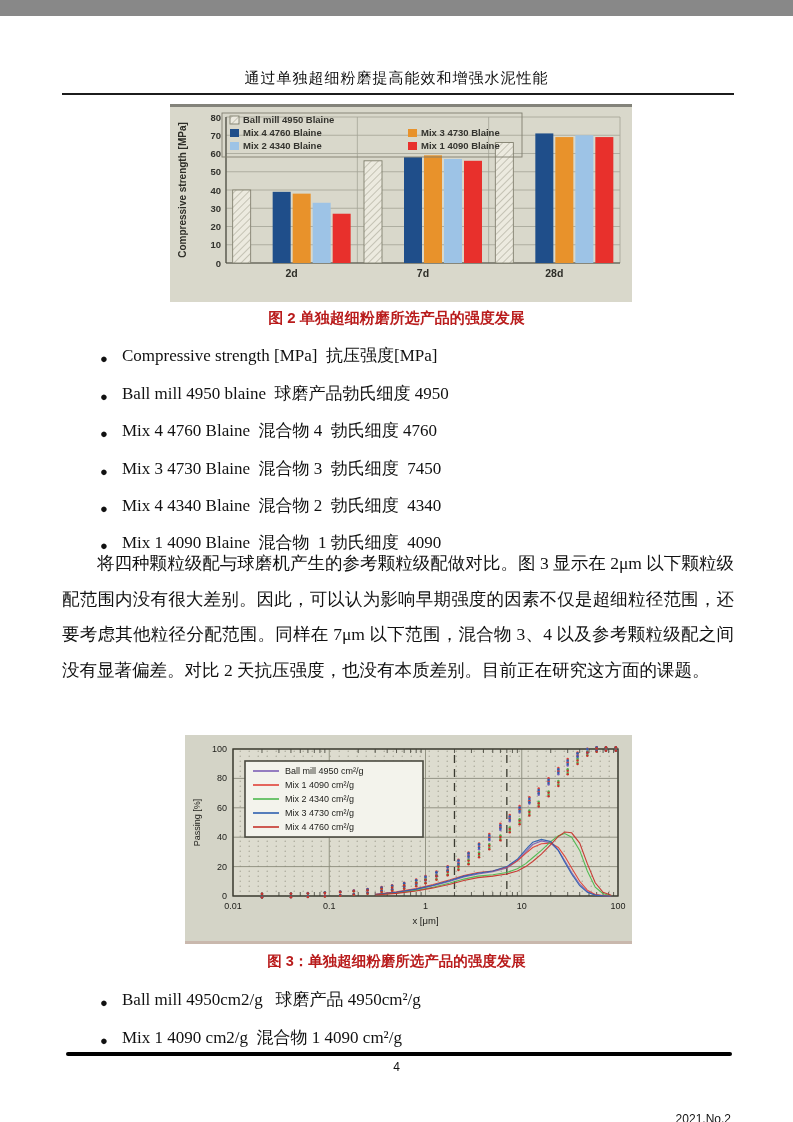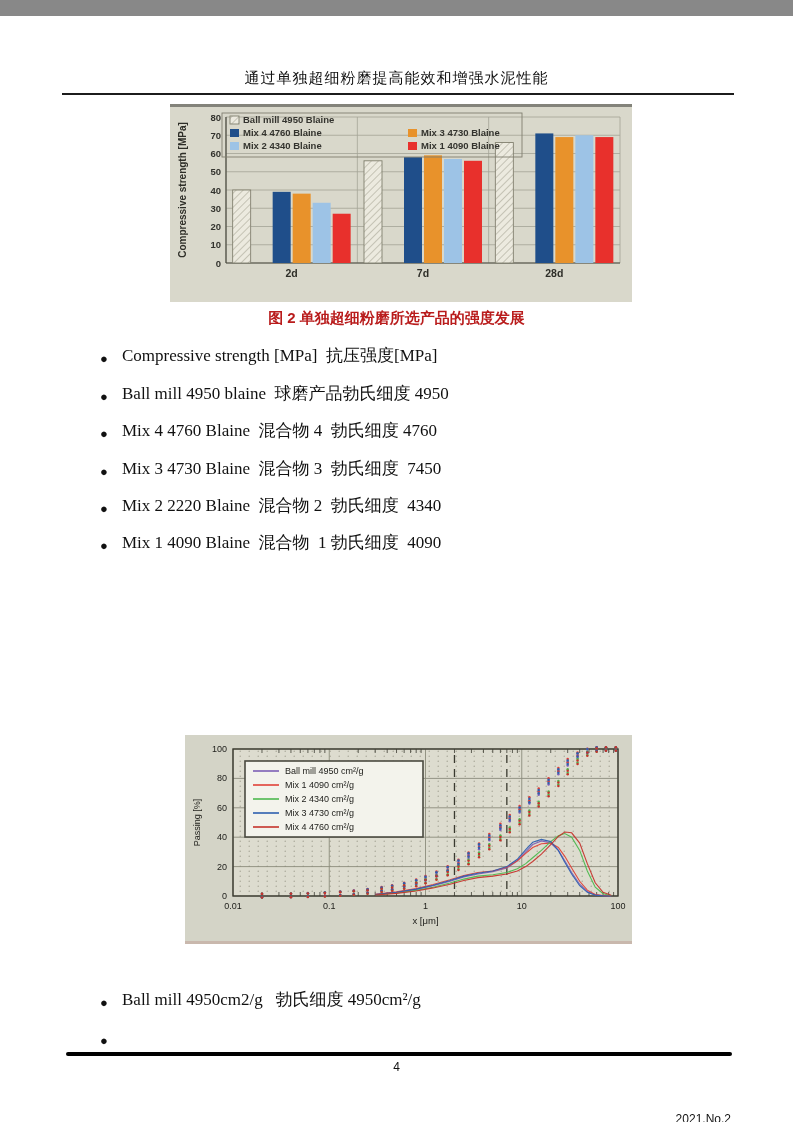--- a/index.html
+++ b/index.html
@@ -125,28 +125,29 @@
     <li>
         <span class="dot"></span>
         <span class="btext">Mix 4 4760 Blaine  混合物 4  勃氏细度 4760</span>
       </li>
     <li>
         <span class="dot"></span>
         <span class="btext">Mix 3 4730 Blaine  混合物 3  勃氏细度  7450</span>
       </li>
     <li>
         <span class="dot"></span>
-        <span class="btext">Mix 2 2220 Blaine  混合物 2  勃氏细度  4340</span>
+        <span class="btext">Mix 4 4340 Blaine  混合物 2  勃氏细度  4340</span>
       </li>
     <li>
         <span class="dot"></span>
         <span class="btext">Mix 1 4090 Blaine  混合物  1 勃氏细度  4090</span>
       </li>
   </ul>
 
+  <p class="body-par">将四种颗粒级配与球磨机产生的参考颗粒级配做对比。图 3 显示在 2μm 以下颗粒级配范围内没有很大差别。因此，可以认为影响早期强度的因素不仅是超细粒径范围，还要考虑其他粒径分配范围。同样在 7μm 以下范围，混合物 3、4 以及参考颗粒级配之间没有显著偏差。对比 2 天抗压强度，也没有本质差别。目前正在研究这方面的课题。</p>
 
   <div class="figure3">
     <svg id="fig3-svg" width="447" height="206" viewBox="0 0 447 206">
         <defs>
           <pattern id="pdots" width="9" height="5" patternUnits="userSpaceOnUse">
             <circle cx="1.2" cy="1.2" r="0.7" fill="#90907f"></circle>
           </pattern>
         </defs>
         <rect x="48" y="14" width="385" height="147" fill="#dddccf"></rect>
         <rect x="48" y="14" width="385" height="147" fill="url(#pdots)" opacity="0.75"></rect>
@@ -562,28 +563,30 @@
         <line x1="68" y1="64" x2="94" y2="64" stroke="#4db84f" stroke-width="1.6"></line>
         <text x="100" y="67" style="font-family:Liberation Sans,DejaVu Sans,sans-serif;font-size:9px;fill:#22221e;">Mix 2 4340 cm²/g</text>
         <line x1="68" y1="78" x2="94" y2="78" stroke="#2e5fb0" stroke-width="1.6"></line>
         <text x="100" y="81" style="font-family:Liberation Sans,DejaVu Sans,sans-serif;font-size:9px;fill:#22221e;">Mix 3 4730 cm²/g</text>
         <line x1="68" y1="92" x2="94" y2="92" stroke="#c5342c" stroke-width="1.6"></line>
         <text x="100" y="95" style="font-family:Liberation Sans,DejaVu Sans,sans-serif;font-size:9px;fill:#22221e;">Mix 4 4760 cm²/g</text>
         <text x="240.5" y="189" text-anchor="middle" style="font-family:Liberation Sans,DejaVu Sans,sans-serif;font-size:9.5px;fill:#22221e;">x [μm]</text>
         <text x="12" y="90.5" transform="rotate(-90 12 87.5)" text-anchor="middle" style="font-family:Liberation Sans,DejaVu Sans,sans-serif;font-size:9px;fill:#22221e;">Passing [%]</text>
       </svg>
   </div>
+  <div class="caption caption3">图 3：单独超细粉磨所选产品的强度发展</div>
 
   <ul class="bullets bullets-fig3">
     <li>
         <span class="dot"></span>
-        <span class="btext">Ball mill 4950cm2/g   勃氏细度 4950cm²/g</span>
-      </li>
-    <li>
-        <span class="dot"></span>
+        <span class="btext">Ball mill 4950cm2/g   球磨产品 4950cm²/g</span>
+      </li>
+    <li>
+        <span class="dot"></span>
+        <span class="btext">Mix 1 4090 cm2/g  混合物 1 4090 cm²/g</span>
       </li>
   </ul>
 
   <div class="footer-rule"></div>
   <div class="footer-page">4</div>
   <div class="footer-issue">2021.No.2</div>
 
 </div>
 
 </body></html>

